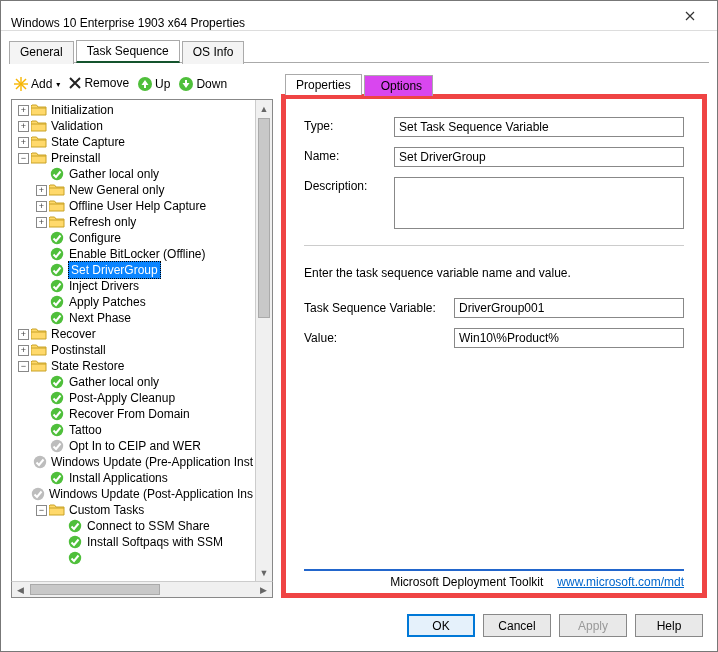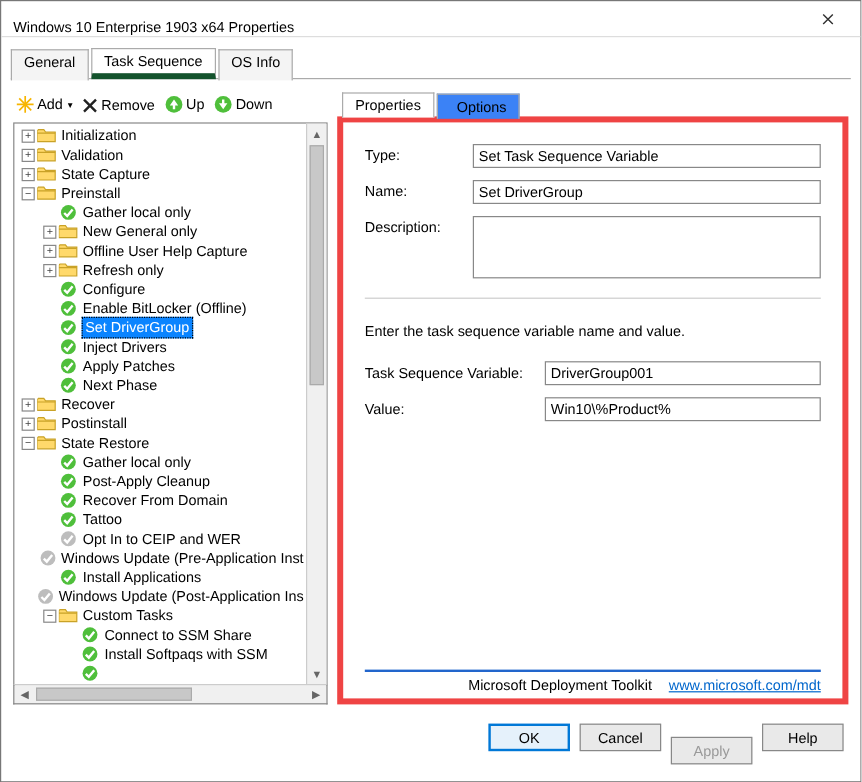--- a/index.html
+++ b/index.html
@@ -4,63 +4,63 @@
 <style>
   * { box-sizing: border-box; font-family: "Segoe UI", Tahoma, sans-serif; font-size: 12px; }
   body { margin: 0; background: #fff; }
   .window { width: 718px; height: 652px; border: 1px solid #777; display: flex; flex-direction: column; background: #fff; }
   .titlebar { height: 30px; display: flex; align-items: flex-end; padding: 0 6px 0 10px; border-bottom: 1px solid #ddd; }
   .titlebar .title { flex: 1; }
   .titlebar .close { width: 42px; height: 28px; display: flex; align-items: center; justify-content: center; font-size: 14px; }
   .main-tabs { display: flex; padding: 8px 8px 0 8px; gap: 2px; }
   .main-tab { padding: 3px 10px; border: 1px solid #aaa; border-bottom: none; background: #fff; position: relative; top: 1px; z-index: 2; }
   .main-tab:not(.active) { background: #f4f4f4; top: 2px; }
-  .main-tab.active { border-bottom: 5px solid #14532d; text-align: right; }
+  .main-tab.active { border-bottom: 2px solid #14532d; text-align: right; }
   .main-tab-underline { height: 1px; background: #aaa; margin: 0 8px; }
   .content { flex: 1; display: flex; gap: 8px; padding: 10px 10px 4px 10px; min-height: 0; }
   .left-pane { width: 262px; display: flex; flex-direction: column; border: 0; }
-  .toolbar { display: flex; align-items: flex-end; gap: 4px; padding: 2px 0 6px 0; }
+  .toolbar { display: flex; align-items: flex-start; gap: 4px; padding: 2px 0 6px 0; }
   .toolbar .tb-btn { display: flex; align-items: center; gap: 2px; padding: 1px 2px; }
   .tree-wrap { flex: 1; border: 1px solid #888; display: flex; min-height: 0; }
   .tree { flex: 1; overflow: hidden; padding: 2px 0 2px 2px; line-height: 16px; }
   .node { display: flex; align-items: center; height: 16px; white-space: nowrap; }
   .node .sp { display: inline-block; height: 1px; }
   .node .tw { width: 11px; height: 11px; border: 1px solid #888; display: inline-flex; align-items: center; justify-content: center; font-size: 9px; line-height: 9px; color: #444; margin-right: 2px; }
   .node .tw.blank { border: none; }
   .node .ic { width: 16px; height: 16px; display: inline-flex; align-items: center; justify-content: center; margin-right: 2px; }
   .node .lbl { padding: 0 2px; }
   .node.sel .lbl { background: #0a84ff; color: #fff; border: 1px dotted #000; margin: -1px 1px; }
   .vscroll { width: 17px; background: #f0f0f0; border-left: 1px solid #ccc; position: relative; }
   .vscroll .thumb { position: absolute; left: 2px; right: 2px; top: 18px; height: 200px; background: #c8c8c8; border: 1px solid #aaa; }
   .vscroll .arrow { position: absolute; left: 0; right: 0; height: 17px; display:flex; align-items:center; justify-content:center; color:#666; font-size:9px; }
   .vscroll .arrow.up { top:0; } .vscroll .arrow.dn { bottom:0; }
   .hscroll { height: 17px; background: #f0f0f0; border: 1px solid #888; border-top-color:#ccc; display:flex; align-items:center; position:relative; margin-top:-1px; }
   .hscroll .arrow { width: 17px; height:100%; display:flex; align-items:center; justify-content:center; color:#666; font-size:9px; }
   .hscroll .thumb { position:absolute; top:2px; bottom:2px; left:18px; width:130px; background:#c8c8c8; border:1px solid #aaa; }
   .right-pane { flex: 1; display: flex; flex-direction: column; }
   .prop-tabs { display: flex; gap: 2px; padding-left:4px; }
   .prop-tab { padding: 3px 10px; border: 1px solid #aaa; border-bottom: none; background: #fff; position: relative; top: 1px; z-index: 2; }
-  .prop-tab:not(.active) { background: #3b82f6; top: 2px; padding-left: 16px; }
+  .prop-tab:not(.active) { background: #d946ef; top: 2px; padding-left: 16px; }
   .prop-panel { flex: 1; border: 5px solid #ef4444; padding: 18px 18px 4px 18px; display: flex; flex-direction: column; }
   .form-row { display: flex; align-items: flex-start; margin-bottom: 10px; }
   .form-row .flabel { width: 90px; padding-top: 2px; }
   .form-row input[type=text] { flex: 1; height: 20px; border: 1px solid #888; padding: 0 4px; background:#fff; }
   .form-row textarea { flex: 1; height: 52px; border: 1px solid #888; padding: 2px 4px; resize: none; }
   .ro { background:#fff; }
   .hr { height:1px; background:#ccc; margin: 6px 0 20px 0; }
   .inst { margin-bottom: 18px; }
   .var-row { display: flex; align-items: center; margin-bottom: 10px; }
   .var-row .vlabel { width: 150px; }
   .var-row input { flex:1; height: 20px; border: 1px solid #888; padding: 0 4px; background:#fff; }
   .footer-link { margin-top:auto; border-top: 2px solid #2266cc; padding-top: 4px; display:flex; justify-content:flex-end; align-items:center; gap:14px; font-size:11px; }
   .footer-link a { color: #0066cc; text-decoration: underline; }
   .button-row { display: flex; justify-content: flex-end; gap: 8px; padding: 12px 14px 14px 0; }
   .button-row button { width: 68px; height: 23px; border: 1px solid #888; background: #e9e9e9; }
   .button-row button.default { border: 2px solid #0078d7; background:#e5f1fb; }
-  .button-row button:disabled { color: #999; margin-top: 11px; }
+  .button-row button:disabled { color: #999; }
 
   
   svg { display:block; }
 </style>
 </head>
 <body>
 
 <div class="window">
   <div class="titlebar">
     <span class="title">Windows 10 Enterprise 1903 x64 Properties</span>

